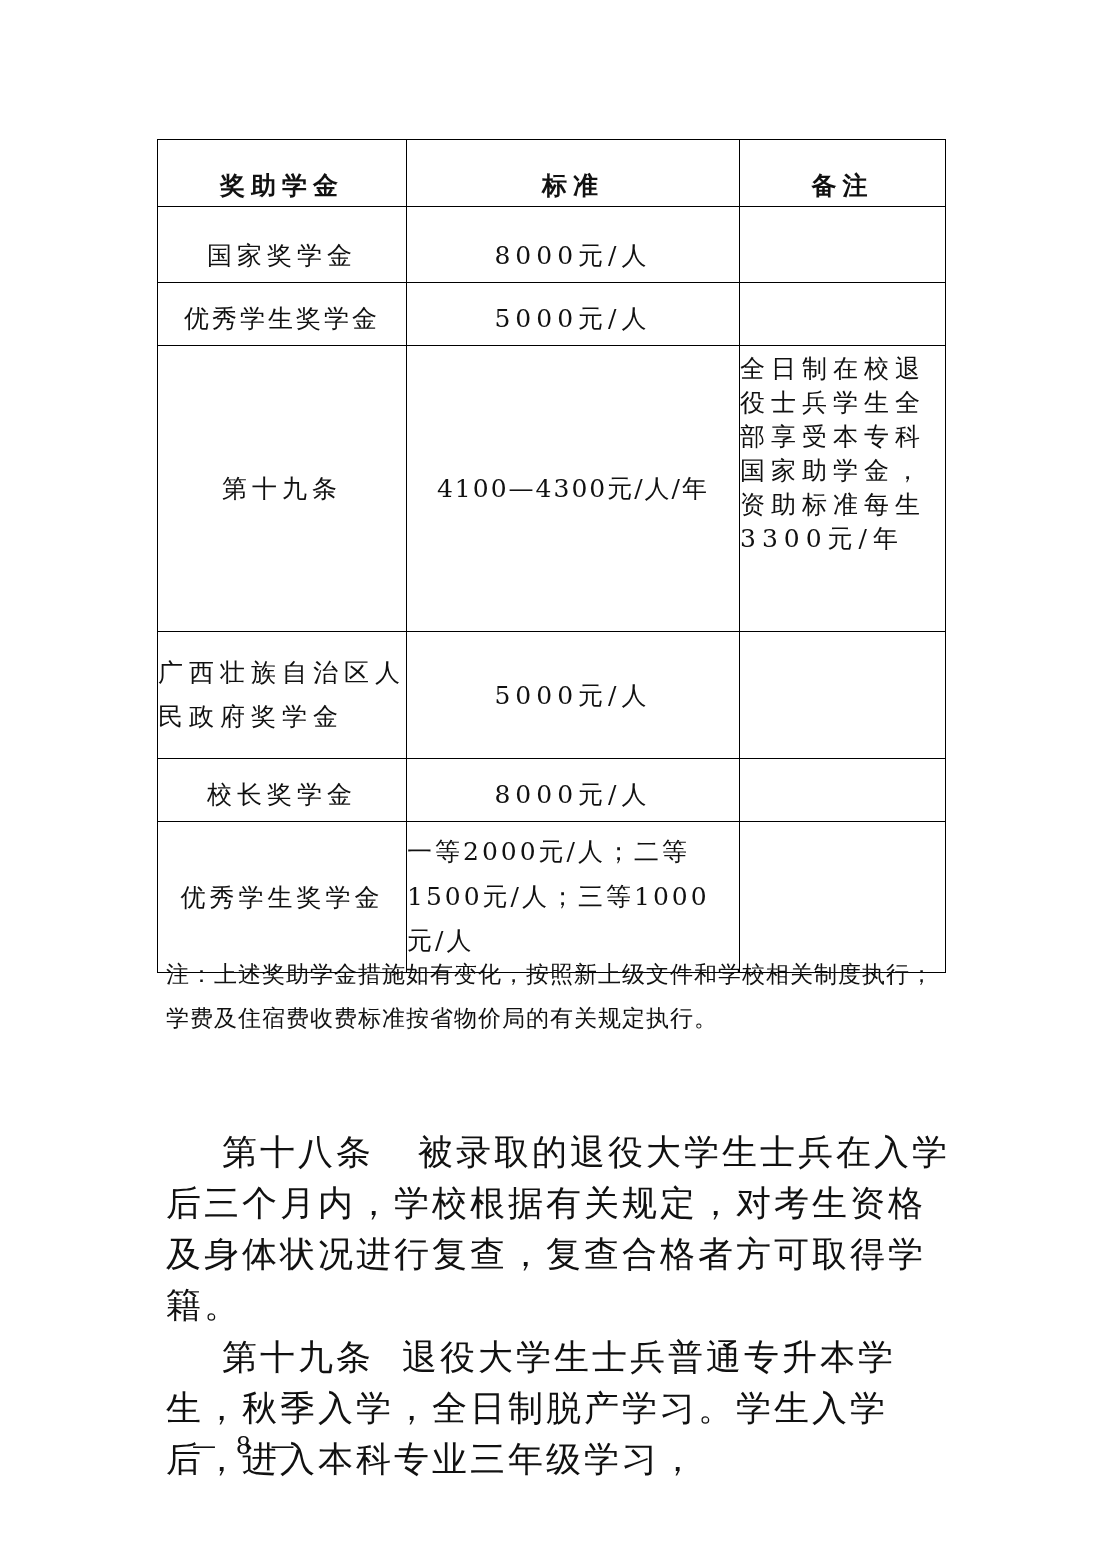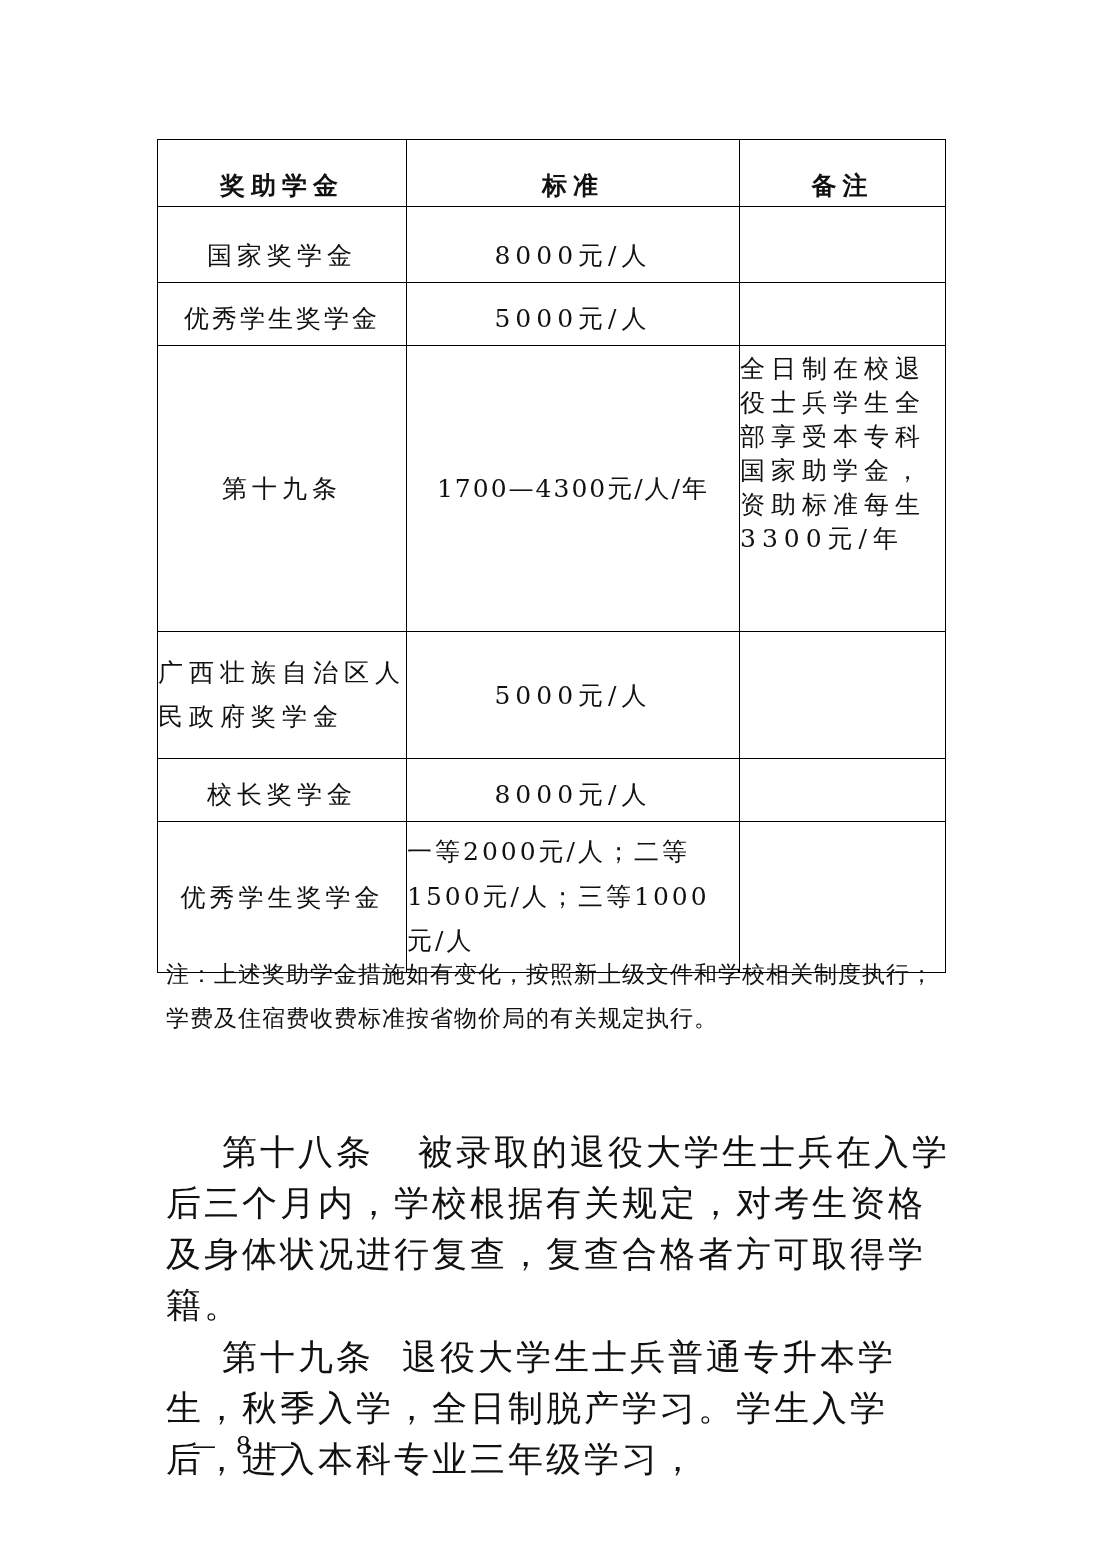--- a/index.html
+++ b/index.html
@@ -50,21 +50,21 @@
     <td>
           <div class="cell-inner">5000元/人</div>
         </td>
     <td></td>
   </tr>
   <tr style="height:286px">
     <td style="vertical-align:middle">
           <div>第十九条</div>
         </td>
     <td style="vertical-align:middle">
-          <div style="letter-spacing:2px">1700—4300元/人/年</div>
+          <div style="letter-spacing:2px">4100—4300元/人/年</div>
         </td>
     <td style="vertical-align:top">
           <div class="remark">全日制在校退役士兵学生全部享受本专科国家助学金，资助标准每生3300元/年</div>
         </td>
   </tr>
   <tr style="height:127px">
     <td style="vertical-align:middle">
           <div class="multi" style="letter-spacing:6px">广西壮族自治区人民政府奖学金</div>
         </td>
     <td style="vertical-align:middle">

